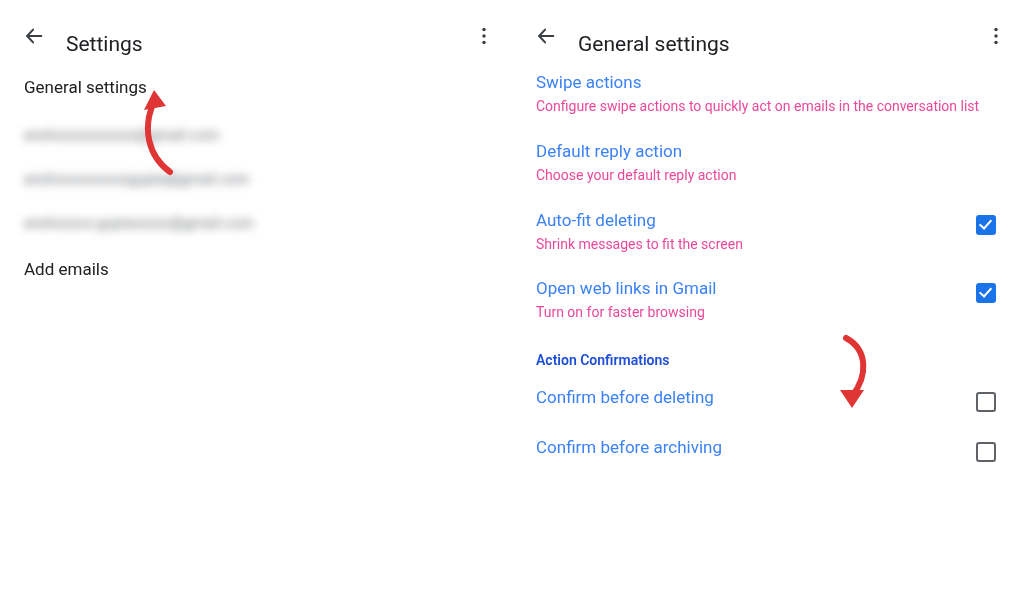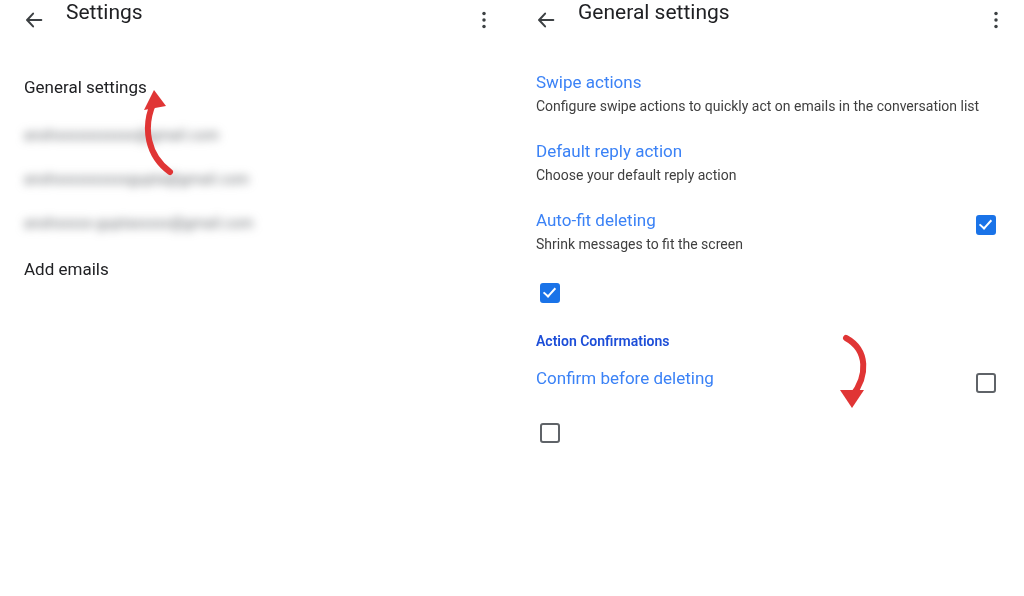--- a/index.html
+++ b/index.html
@@ -3,38 +3,38 @@
   <meta charset="utf-8">
   <style>
     * { box-sizing: border-box; margin: 0; padding: 0; }
     html, body { width: 1024px; height: 596px; font-family: Roboto, Arial, sans-serif; background: #fff; color: #202124; overflow: hidden; }
     .wrap { display: flex; width: 1024px; height: 596px; }
     .pane { position: relative; height: 100%; }
     .pane-left { width: 512px; }
     .pane-right { width: 512px; }
 
     
-    .appbar { display: flex; align-items: flex-start; height: 56px; padding: 0 8px 0 14px; }
+    .appbar { display: flex; align-items: flex-end; height: 56px; padding: 0 8px 0 14px; }
     .appbar .back { width: 40px; height: 40px; display: flex; align-items: center; justify-content: center; cursor: pointer; border-radius: 50%; }
     .appbar .title { font-size: 21px; font-weight: 400; margin-left: 12px; color: #202124; }
     .appbar .spacer { flex: 1; }
     .appbar .overflow { width: 40px; height: 40px; display: flex; align-items: center; justify-content: center; cursor: pointer; border-radius: 50%; }
 
     
     .left-list { padding: 10px 0 0 0; }
     .left-item { padding: 14px 24px 14px 24px; font-size: 17px; color: #202124; }
     .left-item.general { padding-top: 11px; padding-bottom: 16px; }
     .blurred { filter: blur(5px); color: #5f6368; letter-spacing: 0.4px; font-size: 14px; }
 
     
     .rows { padding: 3px 0 0 0; }
     .row { display: flex; align-items: flex-start; padding: 12px 24px 12px 24px; }
     .row .textcol { flex: 1; padding-right: 16px; }
     .row .ttl { font-size: 17px; color: #3b82f6; line-height: 1.35; }
-    .row .sub { font-size: 14px; color: #404040; margin-top: 3px; line-height: 1.35; }
+    .row .sub { font-size: 14px; color: #ec4899; margin-top: 3px; line-height: 1.35; }
     .row .ctrl { width: 28px; display: flex; align-items: center; justify-content: center; padding-top: 6px; }
 
     .section-header { font-size: 14px; font-weight: 600; color: #1d4ed8; padding: 18px 12px 6px 24px; }
 
     
     .chk { width: 20px; height: 20px; border-radius: 3px; border: 2px solid #5f6368; position: relative; cursor: pointer; }
     .chk.checked { background: #1a73e8; border-color: #1a73e8; }
     .chk.checked::after { content: ""; position: absolute; left: 4px; top: 0px; width: 5px; height: 10px; border: solid #fff; border-width: 0 2.4px 2.4px 0; transform: rotate(42deg); }
 
     
@@ -123,37 +123,44 @@
           <div class="ttl">Auto-fit deleting</div>
           <div class="sub">Shrink messages to fit the screen</div>
         </div>
         <div class="ctrl">
             <div class="chk checked"></div>
           </div>
       </div>
 
 
       <div class="row">
+        <div class="textcol">
+          <div class="ttl">Open web links in Gmail</div>
+          <div class="sub">Turn on for faster browsing</div>
+        </div>
         <div class="ctrl">
             <div class="chk checked"></div>
           </div>
       </div>
 
       <div class="section-header">Action Confirmations</div>
 
       <div class="row">
         <div class="textcol">
           <div class="ttl">Confirm before deleting</div>
         </div>
         <div class="ctrl">
             <div class="chk"></div>
           </div>
       </div>
 
       <div class="row">
+        <div class="textcol">
+          <div class="ttl">Confirm before archiving</div>
+        </div>
         <div class="ctrl">
             <div class="chk"></div>
           </div>
       </div>
 
     </div>
 
     <svg class="arrow-svg" style="left:300px; top:332px;" width="70" height="80" viewBox="0 0 70 80">
       <path d="M34 6 C 56 18, 56 44, 40 64" fill="none" stroke="#e03535" stroke-width="6" stroke-linecap="round"></path>
       <path d="M40 76 L28 58 L52 58 Z" fill="#e03535"></path>

